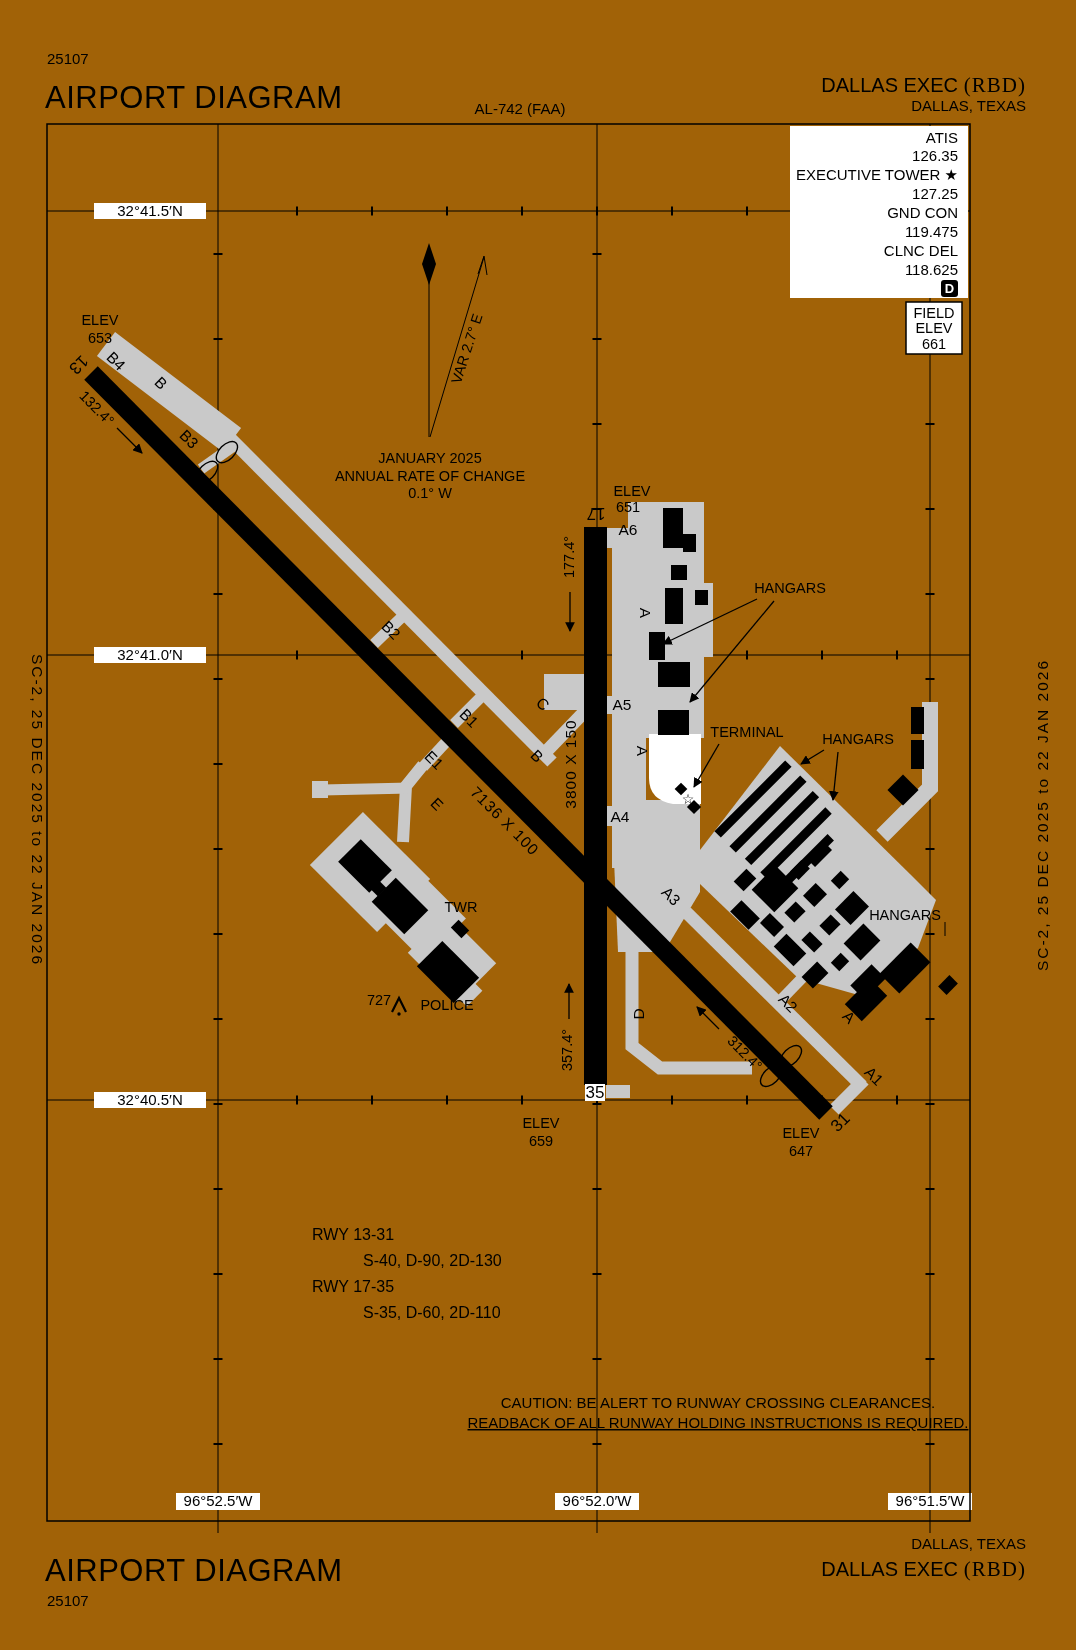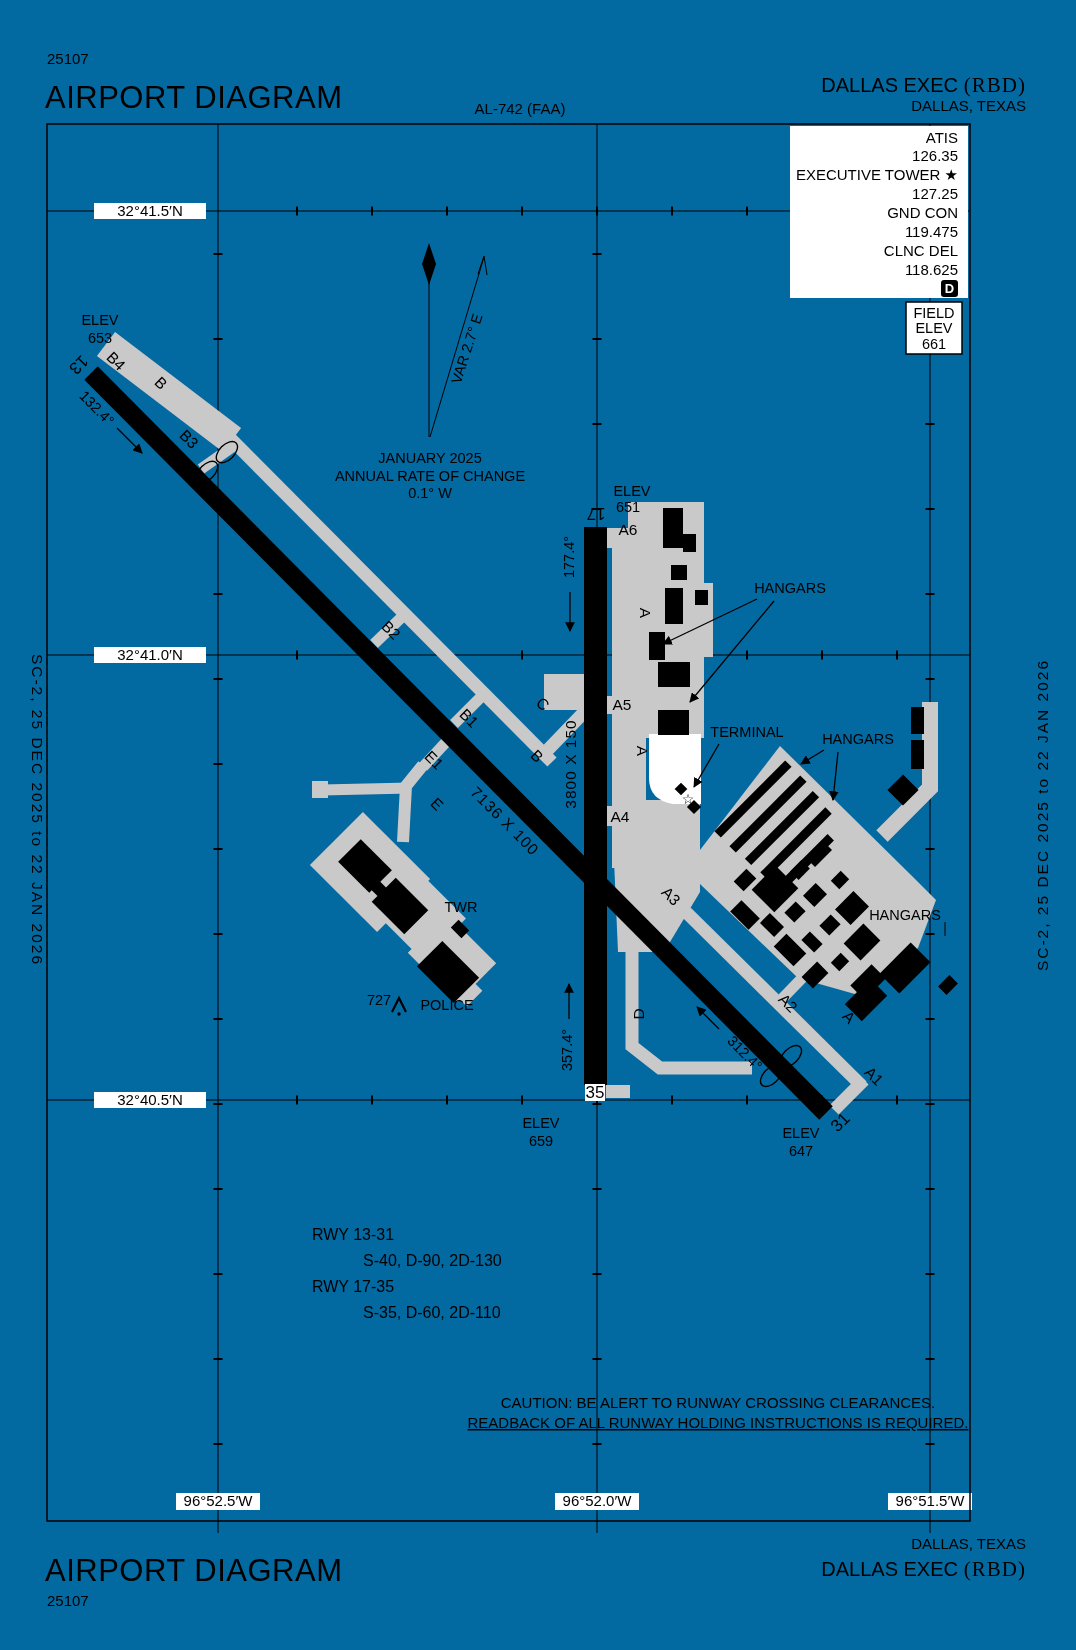--- a/index.html
+++ b/index.html
@@ -1,16 +1,16 @@
 <!DOCTYPE html>
 <html><head>
 <meta charset="utf-8">
 <style>
   html,body{margin:0;padding:0;background:#fff;}
-  #page{position:relative;width:1076px;height:1650px;background:#0369a1;overflow:hidden;}
+  #page{position:relative;width:1076px;height:1650px;background:#a16207;overflow:hidden;}
   svg{position:absolute;left:0;top:0;}
   text{font-family:"Liberation Sans","DejaVu Sans",sans-serif;fill:#000;}
   .big{font-size:31px;letter-spacing:.5px;}
   .med{font-size:20px;}
   .serif{font-family:"Liberation Serif","DejaVu Serif",serif;font-size:21px;letter-spacing:1px;}
   .small{font-size:15px;}
   .lab{font-size:14.5px;}
   .tw{font-size:15.5px;}
   .rwnum{font-size:17px;}
   .freq{font-size:15px;}

